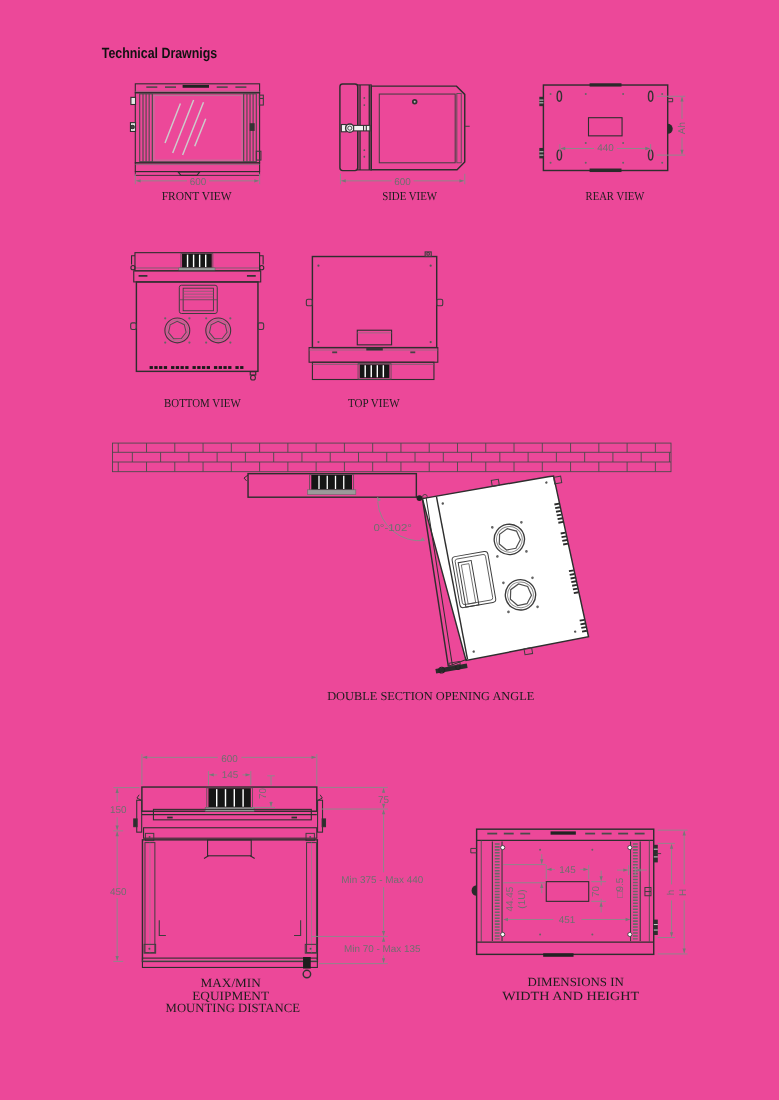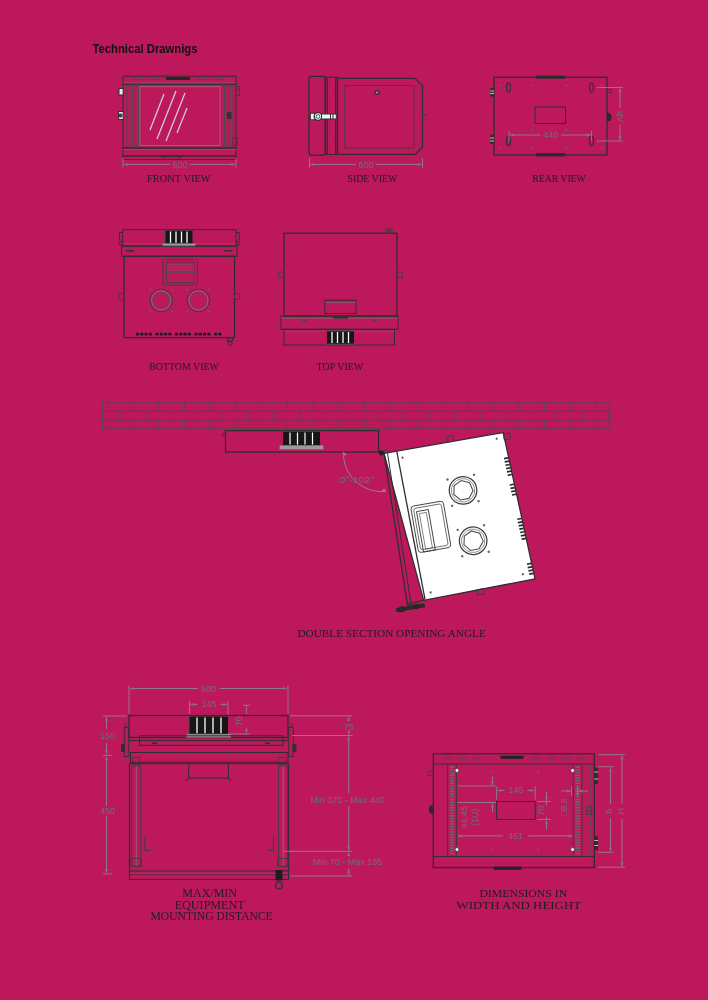--- a/index.html
+++ b/index.html
@@ -1,16 +1,16 @@
 <!DOCTYPE html>
 <html><head>
 <meta charset="utf-8">
 <style>
   html,body{margin:0;padding:0;background:#ffffff;}
-  #page{position:relative;width:708px;height:1000px;background:#be185d;overflow:hidden;}
+  #page{position:relative;width:708px;height:1000px;background:#ec4899;overflow:hidden;}
   svg{position:absolute;left:0;top:0;}
   text{font-family:"Liberation Sans",sans-serif;}
   .cap{font-family:"Liberation Serif",serif;fill:#1d1d1d;}
   .dim{fill:#6f6f6f;}
 </style>
 </head>
 <body>
 <div id="page">
 <svg width="708" height="1000" viewBox="0 0 708 1000">
 <defs>

